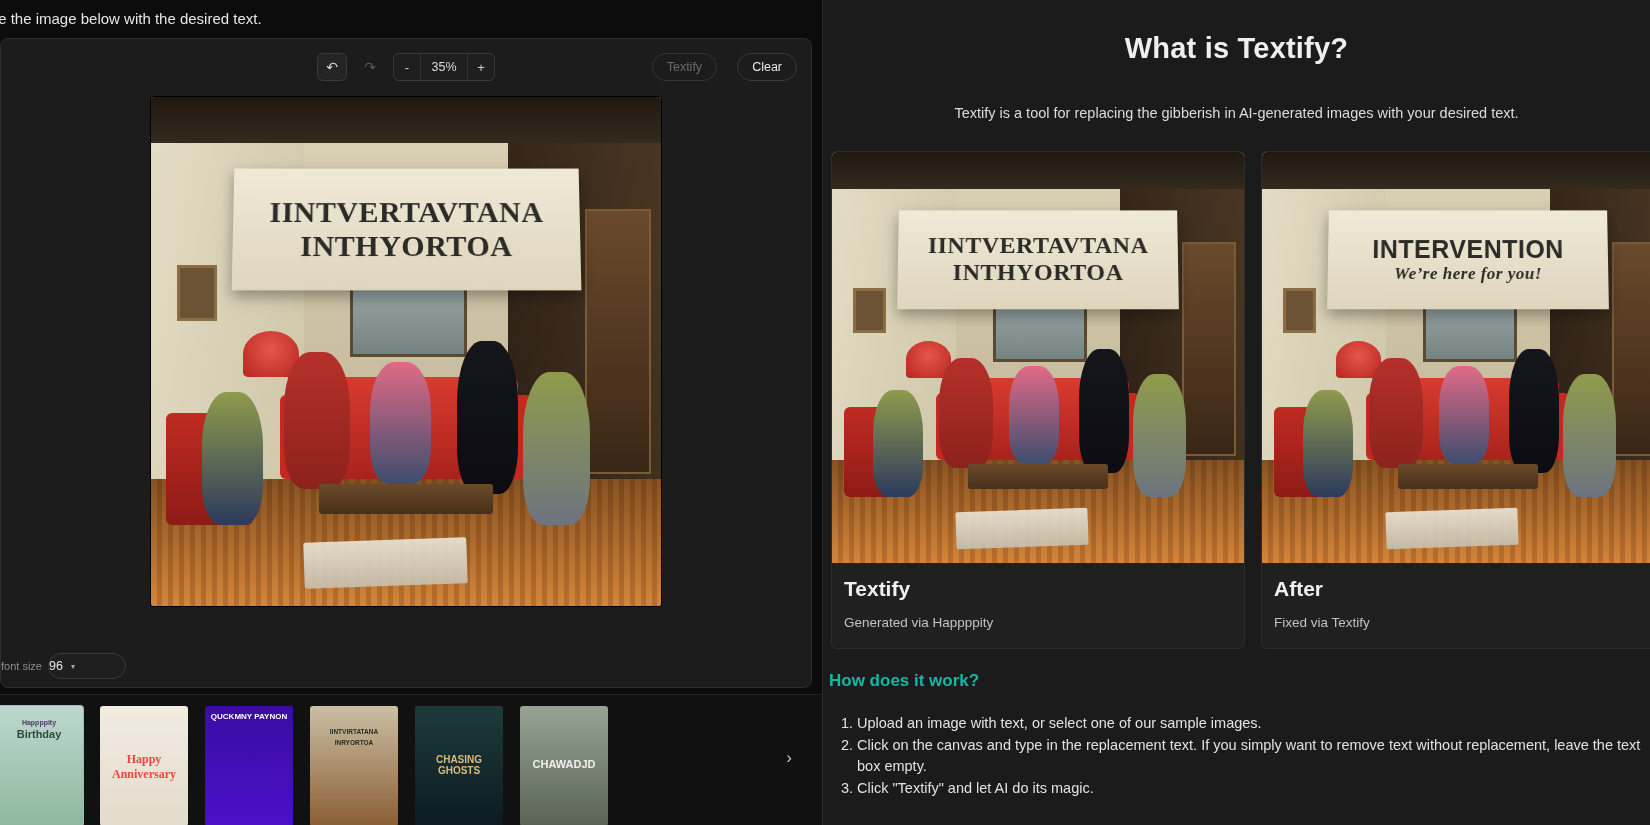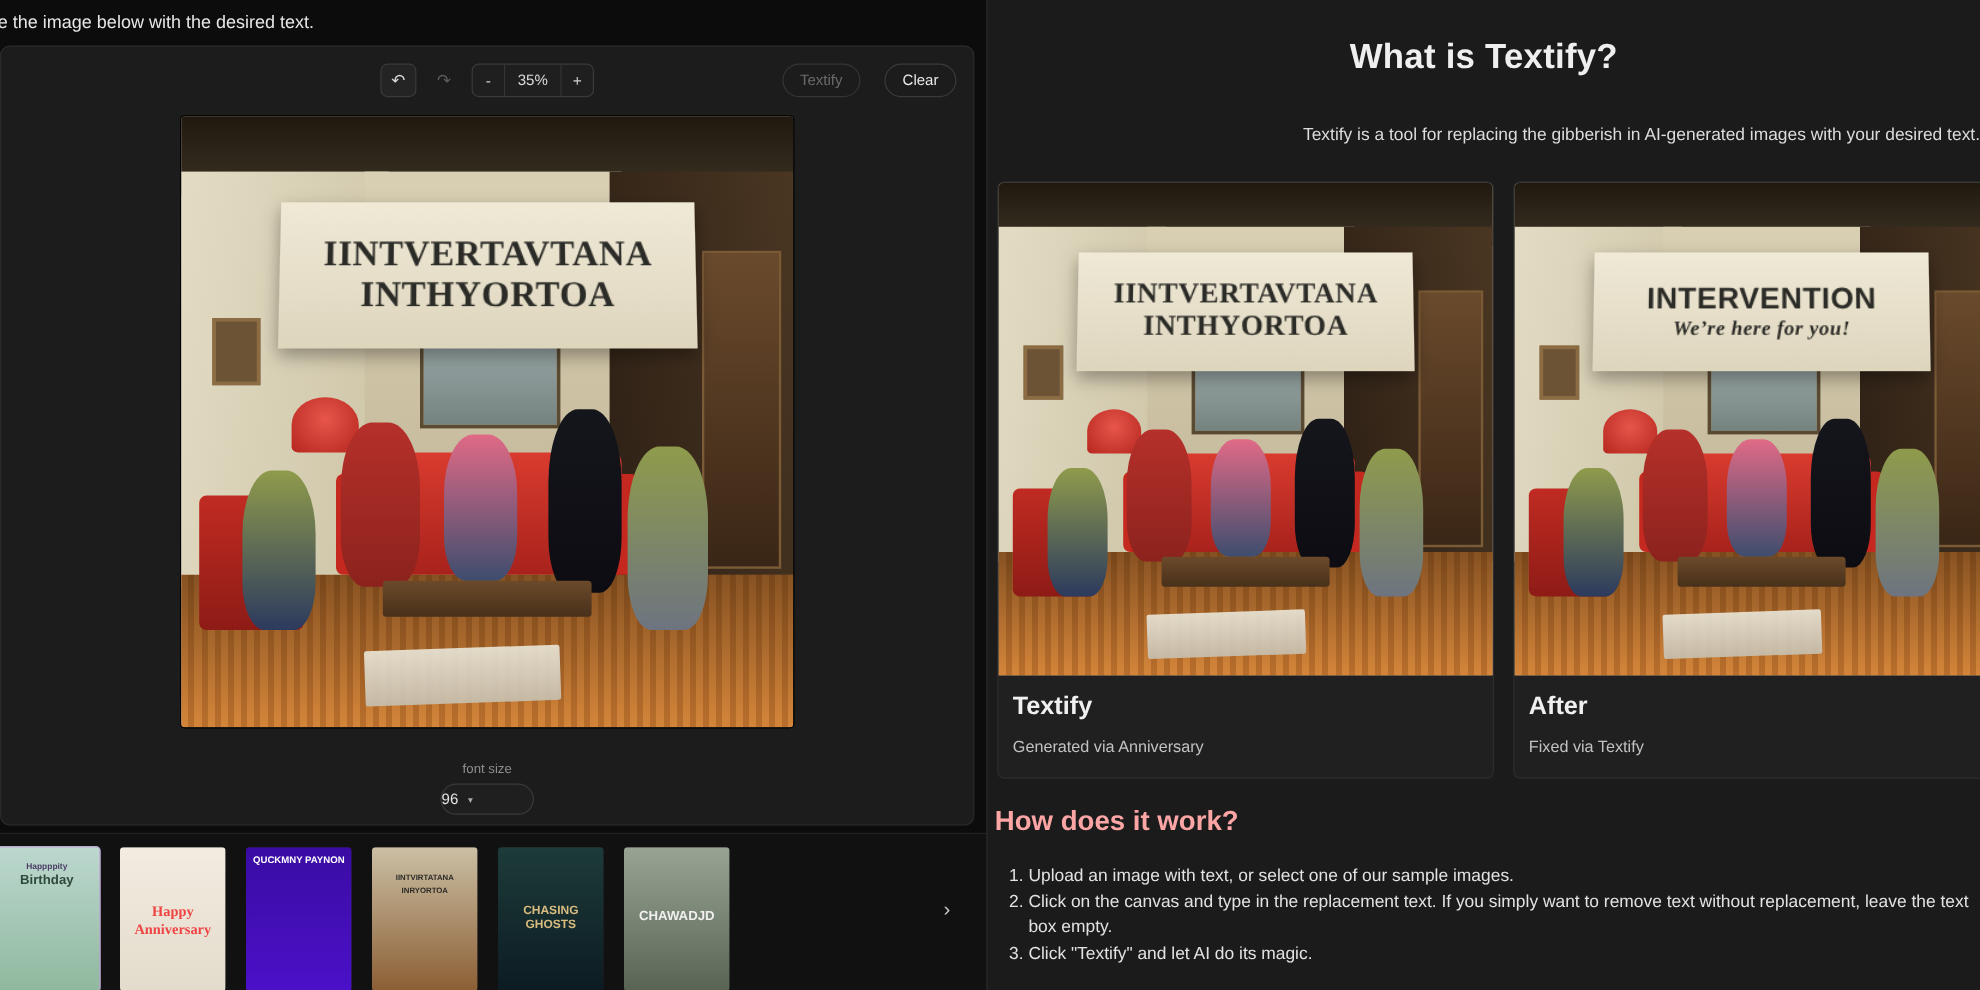--- a/index.html
+++ b/index.html
@@ -65,21 +65,21 @@
   .pill.disabled { color: #6a6a6a; border-color: #343434; }
 
   
   .canvas-wrap { display: flex; justify-content: center; margin-top: 2px; }
   .canvas-img {
     width: 510px; height: 509px; border-radius: 3px; position: relative;
     overflow: hidden; box-shadow: 0 0 0 1px #000;
   }
   .fontsize-row {
     position: absolute; left: 0; right: 0; bottom: 8px;
-    display: flex; flex-direction: column; align-items: center; gap: 6px;
+    display: flex; flex-direction: row; align-items: center; gap: 6px;
   }
   .fontsize-label { color: #8e8e8e; font-size: 11px; }
   .fontsize-select {
     width: 78px; height: 26px; border: 1px solid #3a3a3a; border-radius: 13px;
     background: #1f1f1f; color: #e4e4e4; font-size: 12.5px;
     display: flex; align-items: center; gap: 8px;
     cursor: pointer;
   }
   .caret { font-size: 8px; color: #a9a9a9; }
 
@@ -105,33 +105,33 @@
   .right-pane {
     flex: 1 1 auto; height: 825px; background: #1b1b1b;
     border-left: 1px solid #2a2a2a; position: relative; overflow: hidden;
     padding: 0 0 0 0;
   }
   .rp-title {
     text-align: center; color: #efefef; font-size: 29px; font-weight: bold;
     padding-top: 32px; letter-spacing: .2px;
   }
   .rp-sub {
-    text-align: right; color: #dcdcdc; font-size: 14.5px; padding-top: 40px;
+    text-align: center; color: #dcdcdc; font-size: 14.5px; padding-top: 40px;
   }
   .ba-row { display: flex; gap: 16px; padding: 30px 0 0 8px; }
   .ba-card {
     width: 414px; flex: 0 0 414px; background: #202020; border: 1px solid #2d2d2d;
     border-radius: 6px; overflow: hidden;
   }
   .ba-img { width: 100%; height: 411px; position: relative; overflow: hidden; }
   .ba-body { padding: 14px 12px 18px 12px; }
   .ba-h { color: #f0f0f0; font-size: 21px; font-weight: bold; }
   .ba-c { color: #c2c2c2; font-size: 13.5px; padding-top: 14px; }
   .hdiw {
-    padding: 22px 0 0 6px; color: #fca5a5; font-size: 23px; font-weight: bold;
+    padding: 22px 0 0 6px; color: #14b8a6; font-size: 17px; font-weight: bold;
   }
   .steps { padding: 22px 0 0 34px; color: #e2e2e2; font-size: 14.5px; line-height: 1.45; }
   .steps li { padding-bottom: 1px; white-space: nowrap; }
   .steps li.wrapline { white-space: normal; }
 
   
   .scene { position: absolute; inset: 0; background: #c9bda4; }
   .s-ceil { position: absolute; left: 0; right: 0; top: 0; height: 13%; background: linear-gradient(180deg,#20190f,#3c3225); }
   .s-wallL { position: absolute; left: 0; top: 9%; width: 34%; height: 68%; background: linear-gradient(100deg,#e3dcc4,#cdc4a6); }
   .s-wallR { position: absolute; right: 0; top: 9%; width: 30%; height: 68%; background: linear-gradient(260deg,#4a3622,#2d2015); }
@@ -317,21 +317,21 @@
             <div class="s-table"></div>
               <div class="s-papers"></div>
             <div class="s-banner">
               <div class="l1" style="font-size:24px">IINTVERTAVTANA</div>
               <div class="l2" style="font-size:24px">INTHYORTOA</div>
             </div>
           </div>
         </div>
         <div class="ba-body">
           <div class="ba-h">Textify</div>
-          <div class="ba-c">Generated via Anniversary</div>
+          <div class="ba-c">Generated via Happppity</div>
         </div>
       </div>
 
       <div class="ba-card">
         <div class="ba-img">
           <div class="scene">
             <div class="s-ceil"></div>
               <div class="s-wallL"></div>
               <div class="s-wallM"></div>
               <div class="s-wallR"></div>

